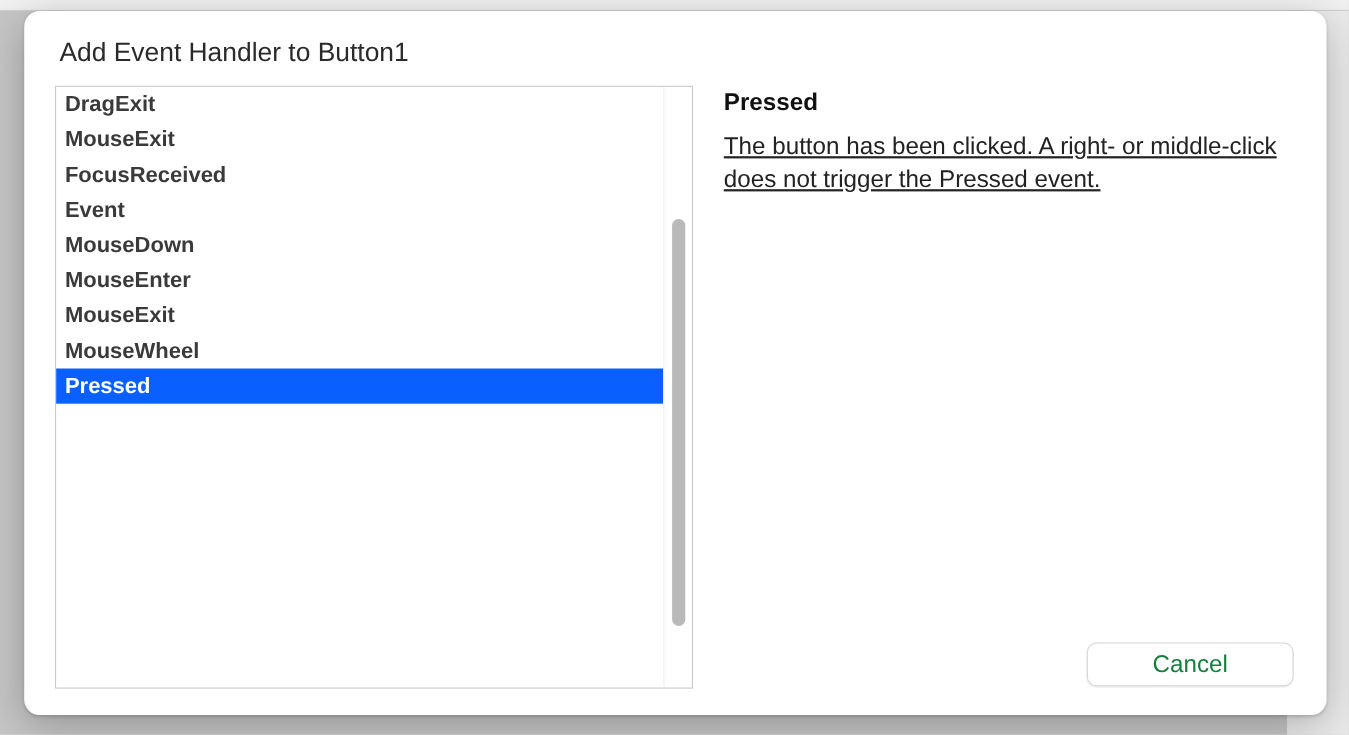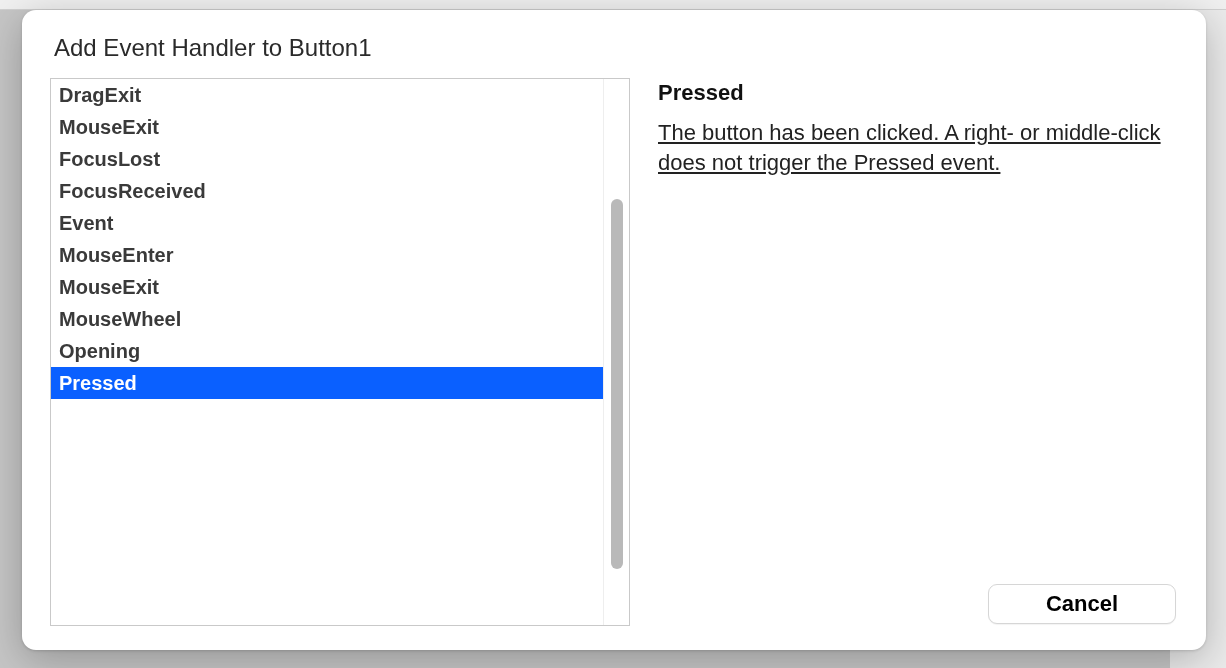--- a/index.html
+++ b/index.html
@@ -132,24 +132,23 @@
       font-size: 22px;
       height: 40px;
       min-width: 188px;
       border-radius: 9px;
       border: none;
       cursor: default;
       font-family: inherit;
     }
     .btn-cancel {
       background: #ffffff;
-      color: #000000;
+      color: #15803d;
       border: 1px solid #d6d6d6;
       box-shadow: 0 1px 1px rgba(0,0,0,0.05);
-      font-weight: bold;
     }
     .btn-ok {
       background: linear-gradient(180deg, #2f87ff 0%, #0a6bff 100%);
       color: #ffffff;
       box-shadow: 0 1px 2px rgba(10,107,255,0.4);
     }
   </style>
 </head>
 <body>
 
@@ -157,27 +156,26 @@
 <div class="backdrop-top"></div>
 
 <div class="dialog">
   <div class="dialog-title">Add Event Handler to Button1</div>
 
   <div class="content">
     <div class="listbox-wrap">
       <div class="listbox" id="event-list">
           <div class="list-item">DragExit</div>
           <div class="list-item">MouseExit</div>
-          <div class="list-item">FocusLost</div>
           <div class="list-item">FocusReceived</div>
           <div class="list-item">Event</div>
+          <div class="list-item">MouseDown</div>
           <div class="list-item">MouseEnter</div>
           <div class="list-item">MouseExit</div>
           <div class="list-item">MouseWheel</div>
-          <div class="list-item">Opening</div>
           <div class="list-item selected">Pressed</div>
         </div>
       <div class="scrollbar-track">
         <div class="scrollbar-thumb"></div>
       </div>
     </div>
 
     <div class="detail">
       <div class="detail-title">Pressed</div>
       <div class="detail-desc">The button has been clicked. A right- or middle-click does not trigger the Pressed event.</div>

